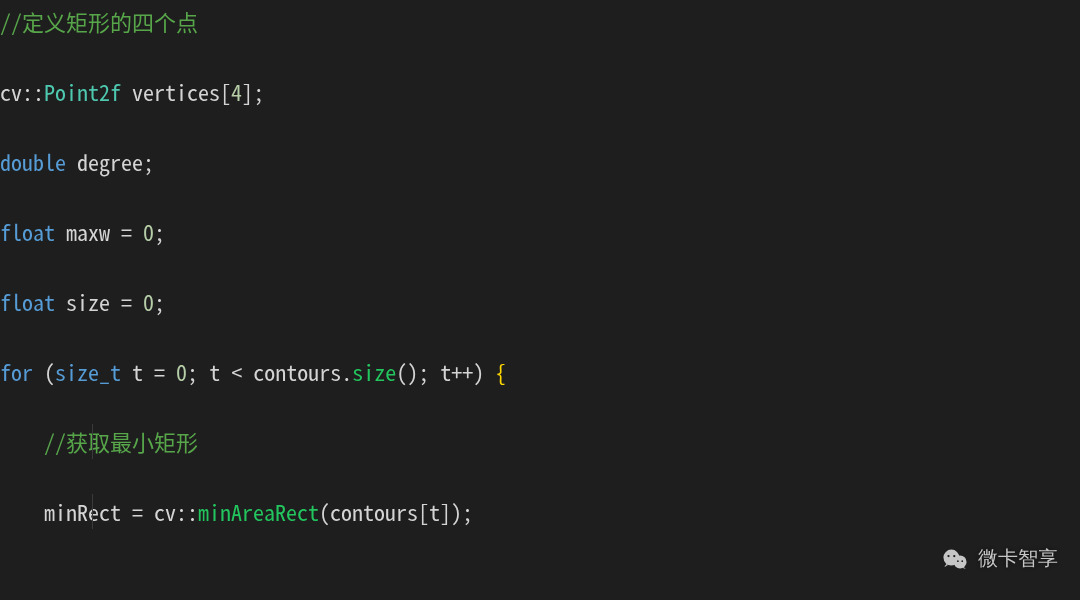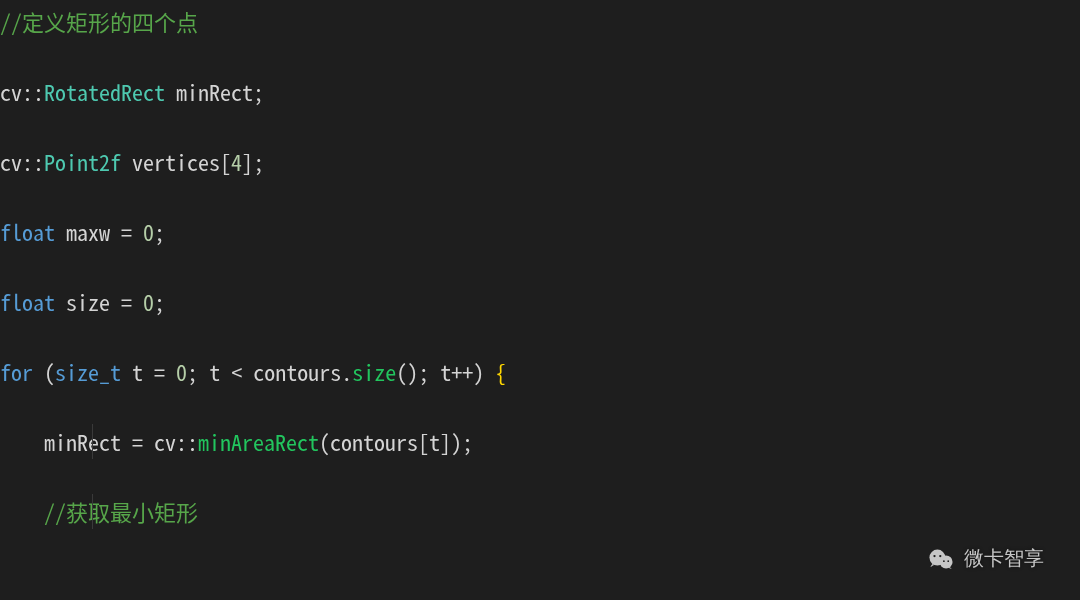--- a/index.html
+++ b/index.html
@@ -34,21 +34,21 @@
   .id  { color: #d4d4d4; }
   .kw  { color: #569cd6; text-align: center; }
   .kwt { color: #569cd6; }
   .num { color: #b5cea8; }
   .fn  { color: #22c55e; }
   .pun { color: #d4d4d4; }
   .bracket { color: #ffd700; }
 
   .watermark {
     position: absolute;
-    right: 36px;
+    right: 22px;
     bottom: 28px;
     display: flex;
     align-items: center;
     gap: 10px;
     color: #cfcfcf;
     font-family: "Microsoft YaHei", sans-serif;
     font-size: 20px;
     opacity: 0.95;
     text-shadow: 0 0 4px rgba(0,0,0,0.6);
   }
@@ -59,27 +59,27 @@
     display: inline-flex;
     align-items: center;
     justify-content: center;
   }
   .wm-icon svg { display:block; }
 </style>
 </head>
 <body>
 
 <pre class="code"><span class="line"><span class="cm">//定义矩形的四个点</span></span>
-<span class="line"><span class="ns">cv</span><span class="pun">::</span><span class="ty">RotatedRect</span><span> </span><span class="id">minRect</span><span class="pun">;</span></span>
 <span class="line"><span class="ns">cv</span><span class="pun">::</span><span class="ty">Point2f</span><span> </span><span class="id">vertices</span><span class="pun">[</span><span class="num">4</span><span class="pun">]</span><span class="pun">;</span></span>
+<span class="line"><span class="kwt">double</span><span> </span><span class="id">degree</span><span class="pun">;</span></span>
 <span class="line"><span class="kwt">float</span><span> </span><span class="id">maxw</span><span class="pun"> = </span><span class="num">0</span><span class="pun">;</span></span>
 <span class="line"><span class="kwt">float</span><span> </span><span class="id">size</span><span class="pun"> = </span><span class="num">0</span><span class="pun">;</span></span>
 <span class="line"><span class="kw">for</span><span class="pun"> (</span><span class="kwt">size_t</span><span> </span><span class="id">t</span><span class="pun"> = </span><span class="num">0</span><span class="pun">; </span><span class="id">t &lt; contours.</span><span class="fn">size</span><span class="pun">()</span><span class="pun">; </span><span class="id">t++</span><span class="pun">) </span><span class="bracket">{</span></span>
+<span class="line indent1">    <span class="cm">//获取最小矩形</span></span>
 <span class="line indent1">    <span class="id">minRect = </span><span class="ns">cv</span><span class="pun">::</span><span class="fn">minAreaRect</span><span class="id">(contours[t]);</span></span>
-<span class="line indent1">    <span class="cm">//获取最小矩形</span></span>
 
 
 
 
 
 
 
 </pre>
 
 <div class="watermark">

